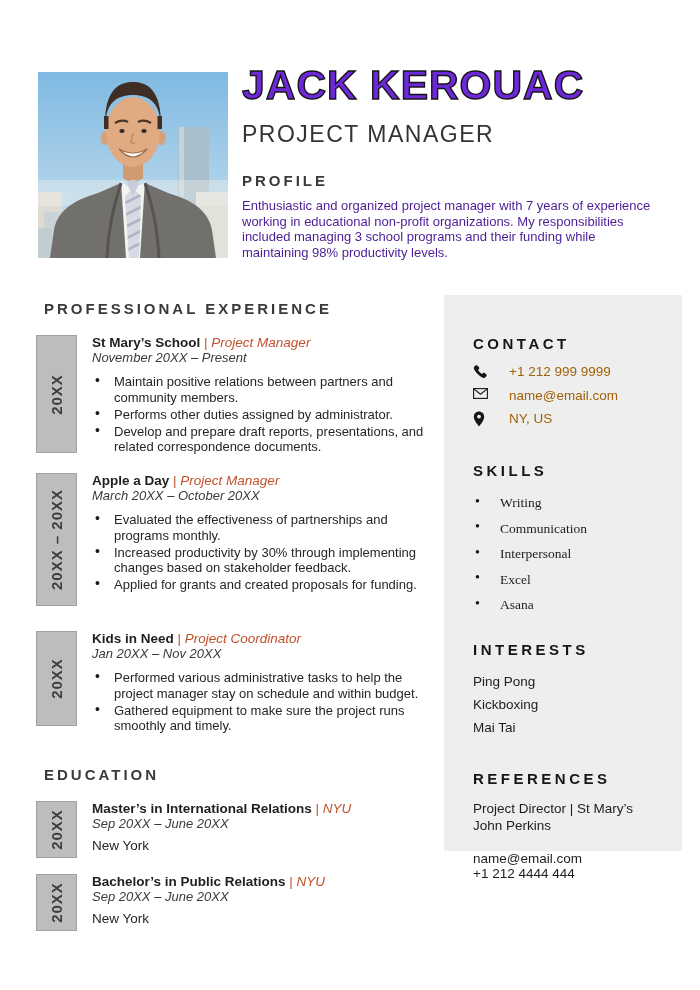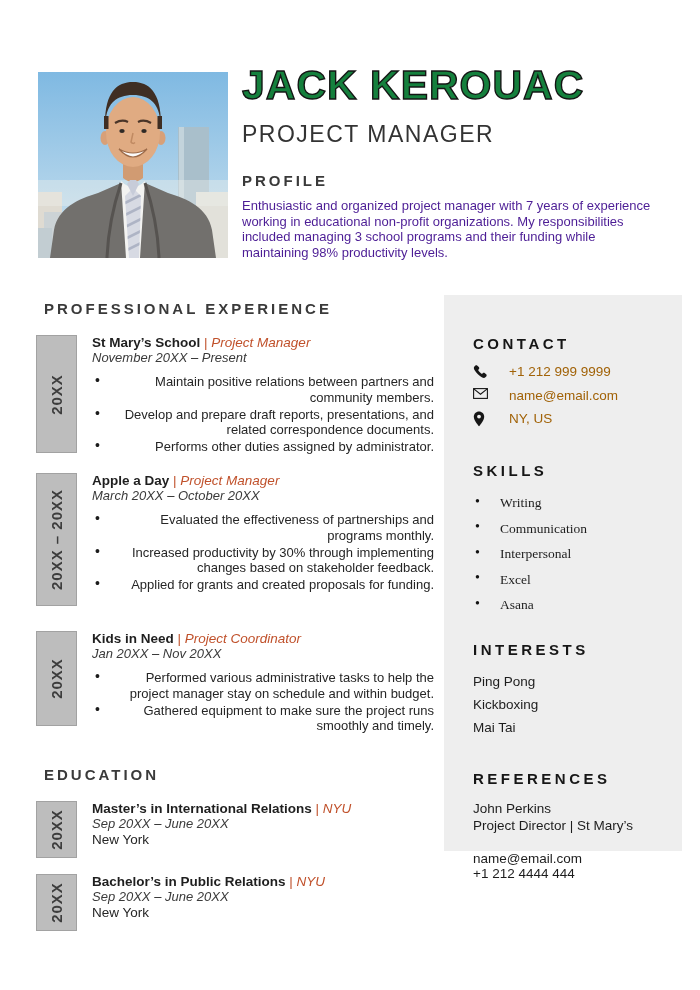--- a/index.html
+++ b/index.html
@@ -2,21 +2,21 @@
 <html><head>
 <meta charset="utf-8">
 <style>
   html,body{margin:0;padding:0;background:#ffffff;}
   body{width:700px;height:990px;overflow:hidden;font-family:"Liberation Sans","DejaVu Sans",sans-serif;}
   .page{position:relative;width:700px;height:990px;background:#ffffff;color:#262626;}
 
   
   .photo{position:absolute;left:38px;top:72px;width:190px;height:186px;display:block;}
   .header-text{position:absolute;left:242px;top:62px;width:440px;}
-  .name{font-size:41px;line-height:46px;font-weight:900;color:#15803d;letter-spacing:1px;
+  .name{font-size:41px;line-height:46px;font-weight:900;color:#6d28d9;letter-spacing:1px;
         -webkit-text-stroke:1.4px #141414;margin:0;white-space:nowrap;}
   .cand-title{margin-top:13px;font-size:23px;letter-spacing:1.5px;color:#333;font-weight:400;}
   .h-side, .h-main{font-weight:bold;color:#3a3a3a;font-size:15px;letter-spacing:3px;margin:0;}
   .profile-h{margin-top:24px;}
   .profile-text{margin-top:9px;font-size:13px;line-height:15.5px;color:#4c1d95;}
 
   
   .experience{position:absolute;left:36px;top:300px;width:406px;}
   .education{position:absolute;left:36px;top:766px;width:406px;}
   .sec-head{margin-bottom:18px;margin-left:8px;}
@@ -27,24 +27,24 @@
   .tab span{display:block;transform:rotate(-90deg);white-space:nowrap;font-weight:bold;
             font-size:15px;letter-spacing:1px;color:#3d3d3d;}
   .t-j0{height:118px;} .t-j1{height:133px;} .t-j2{height:95px;}
   .t-e0,.t-e1{height:57px;}
   .entry-body{margin-left:15px;width:342px;}
   .entry-head{font-size:13.5px;line-height:15px;color:#1f1f1f;}
   .company{font-weight:bold;}
   .accent{color:#c0512b;}
   .role{font-style:italic;}
   .dates{font-style:italic;font-size:13px;line-height:16px;color:#3a3a3a;}
-  .bullets{list-style:none;margin:8px 0 0 0;padding:0;font-size:13px;line-height:15.5px;text-align:right;}
+  .bullets{list-style:none;margin:8px 0 0 0;padding:0;font-size:13px;line-height:15.5px;}
   .bullets li{position:relative;padding-left:22px;margin-bottom:1.5px;}
   .bullets li::before{content:"\2022";position:absolute;left:3px;top:-1px;font-size:14px;color:#1c1c1c;}
-  .location{font-size:13.5px;color:#262626;line-height:15px;}
+  .location{margin-top:6px;font-size:13.5px;color:#262626;line-height:15px;}
   .edu-entry{margin-bottom:16px;}
 
   
   .sidebar{position:absolute;left:444px;top:295px;width:238px;height:556px;background:#eeeeee;
            box-sizing:border-box;padding:40px 18px 0 29px;}
   .sb-head{font-weight:bold;color:#161616;font-size:15px;letter-spacing:3.5px;margin:0 0 12px 0;}
   .c-row{display:flex;align-items:flex-start;height:23.5px;font-size:13.5px;color:#a16207;gap:12px;}
   .c-icon{flex:none;width:24px;display:flex;align-items:center;}
   .skills-head{margin-top:27px;}
   .sb-list{list-style:none;margin:6px 0 0 0;padding:0;font-size:13.5px;color:#1d1d1d;font-family:Liberation Serif, serif;}
@@ -131,22 +131,22 @@
         </div>
       <div class="entry-body">
         <div class="entry-head">
           <span class="company">St Mary’s School</span>
           <span class="accent">|</span>
           <span class="accent role">Project Manager</span>
         </div>
         <div class="dates">November 20XX – Present</div>
         <ul class="bullets">
           <li>Maintain positive relations between partners and community members.</li>
+          <li>Performs other duties assigned by administrator.</li>
           <li>Develop and prepare draft reports, presentations, and related correspondence documents.</li>
-          <li>Performs other duties assigned by administrator.</li>
         </ul>
       </div>
     </div>
 
     <div class="entry gap-lg">
       <div class="tab t-j1">
           <span>20XX – 20XX</span>
         </div>
       <div class="entry-body">
         <div class="entry-head">
@@ -258,21 +258,21 @@
     </ul>
 
     <h2 class="sb-head interests-head">INTERESTS</h2>
     <div class="plain-list">
       <div>Ping Pong</div>
       <div>Kickboxing</div>
       <div>Mai Tai</div>
     </div>
 
     <h2 class="sb-head refs-head">REFERENCES</h2>
+    <div class="ref-line">Project Director | St Mary’s</div>
     <div class="ref-line">John Perkins</div>
-    <div class="ref-line">Project Director | St Mary’s</div>
     <div class="ref-contact">
       <div class="ref-line">name@email.com</div>
       <div class="ref-line">+1 212 4444 444</div>
     </div>
   </aside>
 
 </div>
 
 </body></html>

